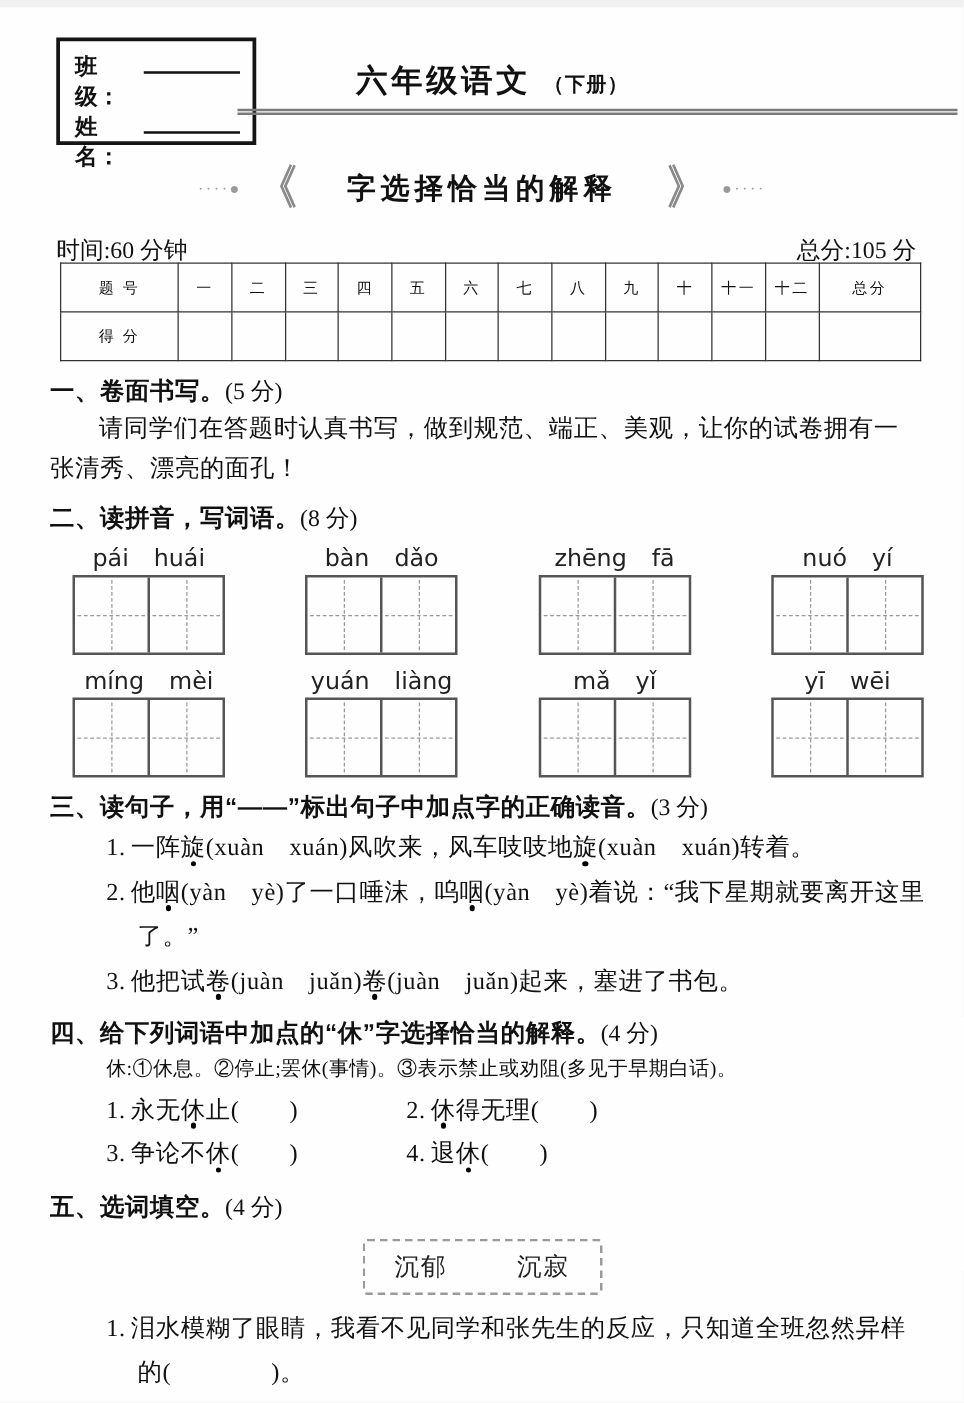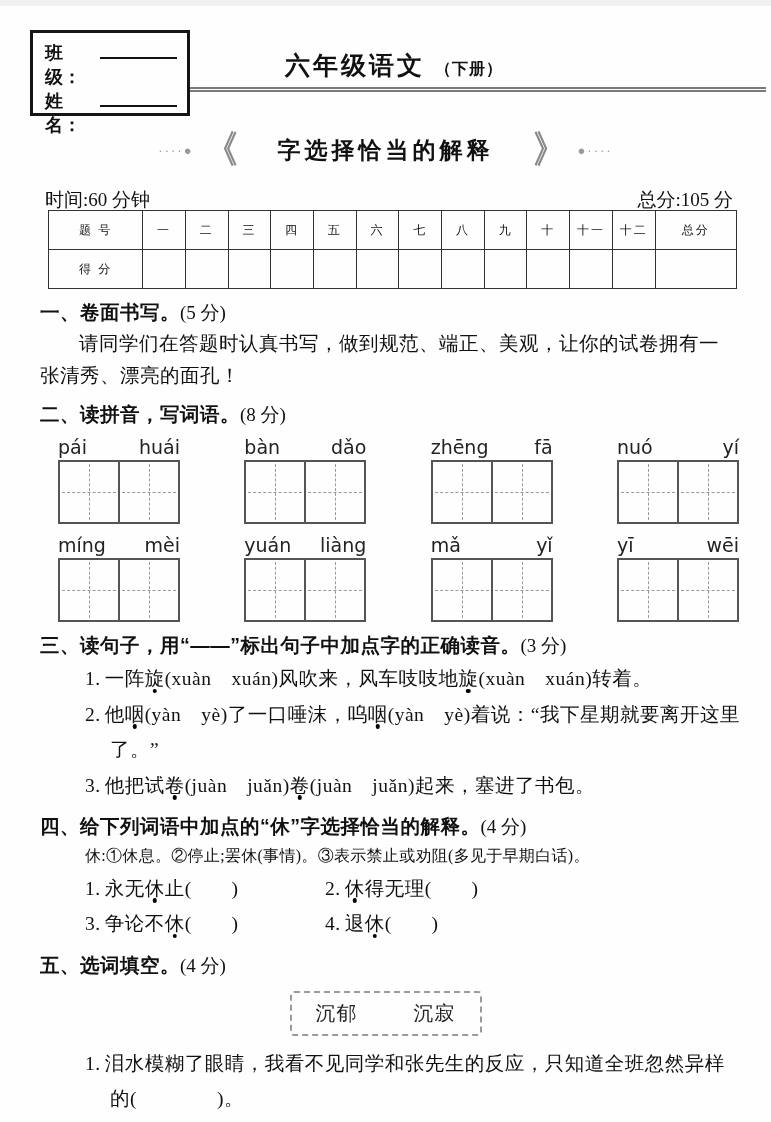--- a/index.html
+++ b/index.html
@@ -6,21 +6,21 @@
   body { background:#e8e8e8; font-family:"Liberation Serif","DejaVu Serif",serif; }
   .page {
     position:relative; width:771px; height:1122px; margin:0 auto;
     background:#fefefe; color:#111; overflow:hidden;
   }
   .page::before { content:''; position:absolute; top:0; left:0; right:0; height:6px; background:#f1f1f1; }
 
   
   .header { position:relative; height:206px; }
   .name-box {
-    position:absolute; left:30px; top:30px; width:160px; height:86px;
+    position:absolute; left:45px; top:30px; width:160px; height:86px;
     border:3px solid #151515; padding:8px 10px 0 12px;
     font-family:"Liberation Sans","DejaVu Sans",sans-serif; font-weight:bold; font-size:18px;
     display:flex; flex-direction:column; justify-content:space-evenly;
   }
   .name-row { display:flex; align-items:baseline; }
   .fill-line { display:inline-block; width:78px; border-bottom:2px solid #111; height:1em; margin-left:2px; }
   .title-area { position:absolute; left:190px; top:48px; right:5px; }
   .book-title {
     font-family:"Liberation Sans","DejaVu Sans",sans-serif; font-weight:bold;
     font-size:25px; letter-spacing:3px; padding-left:95px; line-height:1.4;
@@ -58,21 +58,21 @@
   .pts { font-family:Liberation Serif, serif; font-weight:normal; font-size:19px; letter-spacing:0; }
   .para { font-size:19.5px; line-height:1.62; margin:2px 38px 0 40px; text-indent:2em; letter-spacing:0.5px; }
   .item { font-size:19.5px; line-height:1.82; margin:0 30px 0 110px; text-indent:-25px; letter-spacing:0.5px; }
   .num { padding-right:4px; }
 
   
   .py-row { display:flex; justify-content:space-between; padding:6px 32px 0 58px; }
   .py-row.second { padding-top:10px; }
   .py-group { width:122px; }
   .py-label {
-    display:flex; justify-content:space-between; font-family:"DejaVu Sans",sans-serif;
+    display:flex; justify-content:center; font-family:"DejaVu Sans",sans-serif;
     font-size:19px; color:#222; margin-bottom:2px;gap:20px;
   }
   .py-box { display:flex; border:2px solid #555; height:64px; }
   .py-cell { flex:1; position:relative; }
   .py-cell + .py-cell { border-left:2px solid #555; }
   .py-cell::before { content:''; position:absolute; left:50%; top:2px; bottom:2px; border-left:1.5px dashed #999; }
   .py-cell::after  { content:''; position:absolute; top:50%; left:2px; right:2px; border-top:1.5px dashed #999; }
 
   
   .dot-u { position:relative; }

